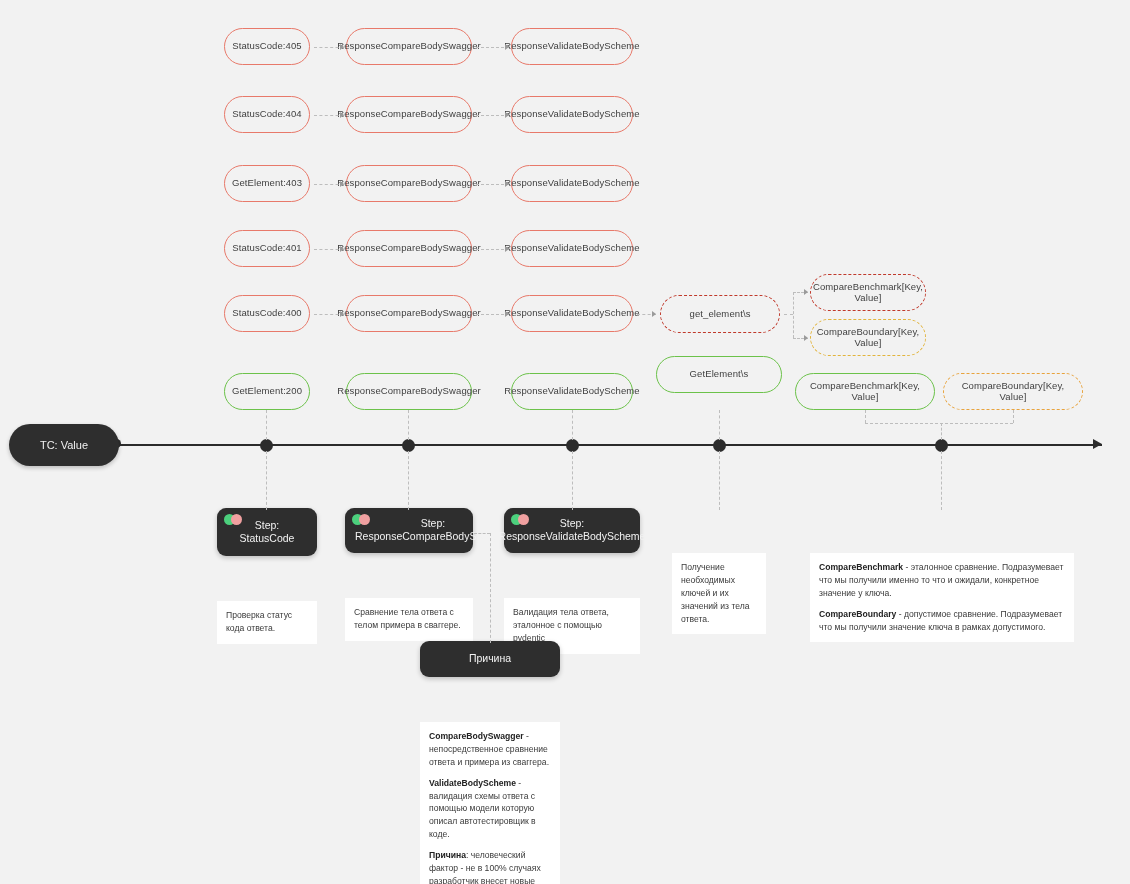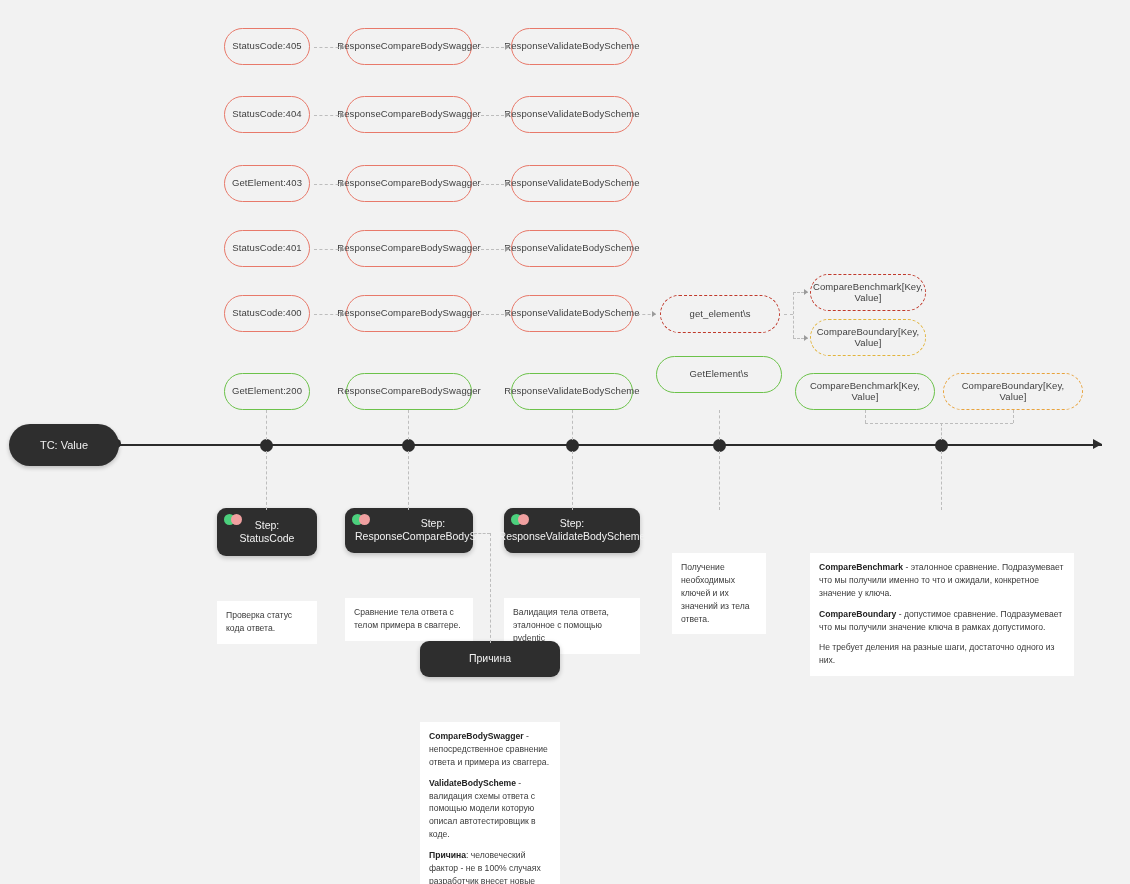--- a/index.html
+++ b/index.html
@@ -272,21 +272,20 @@
     </div>
     <div class="card" style="left: 672px; top: 508px; width: 94px;">
       <div class="card-body">
         <p>Получение необходимых ключей и их значений из тела ответа.</p>
       </div>
     </div>
     <div class="card" style="left: 810px; top: 508px; width: 264px;">
       <div class="card-body">
         <p><b>CompareBenchmark</b> - эталонное сравнение. Подразумевает что мы получили именно то что и ожидали, конкретное значение у ключа.</p>
         <p><b>CompareBoundary</b> - допустимое сравнение. Подразумевает что мы получили значение ключа в рамках допустимого.</p>
-        <p>Не требует деления на разные шаги, достаточно одного из них.</p>
       </div>
     </div>
     <div class="vdot" style="left: 266px; top: 451px; height: 59px;"></div>
     <div class="vdot" style="left: 408px; top: 451px; height: 59px;"></div>
     <div class="vdot" style="left: 572px; top: 451px; height: 59px;"></div>
     <div class="vdot" style="left: 719px; top: 451px; height: 59px;"></div>
     <div class="vdot" style="left: 941px; top: 451px; height: 59px;"></div>
     <div class="card" style="left: 420px; top: 641px; width: 140px;">
       <div class="card-head" style="min-height: 36px; display: flex; align-items: center; justify-content: center;">
         <span>Причина</span>

